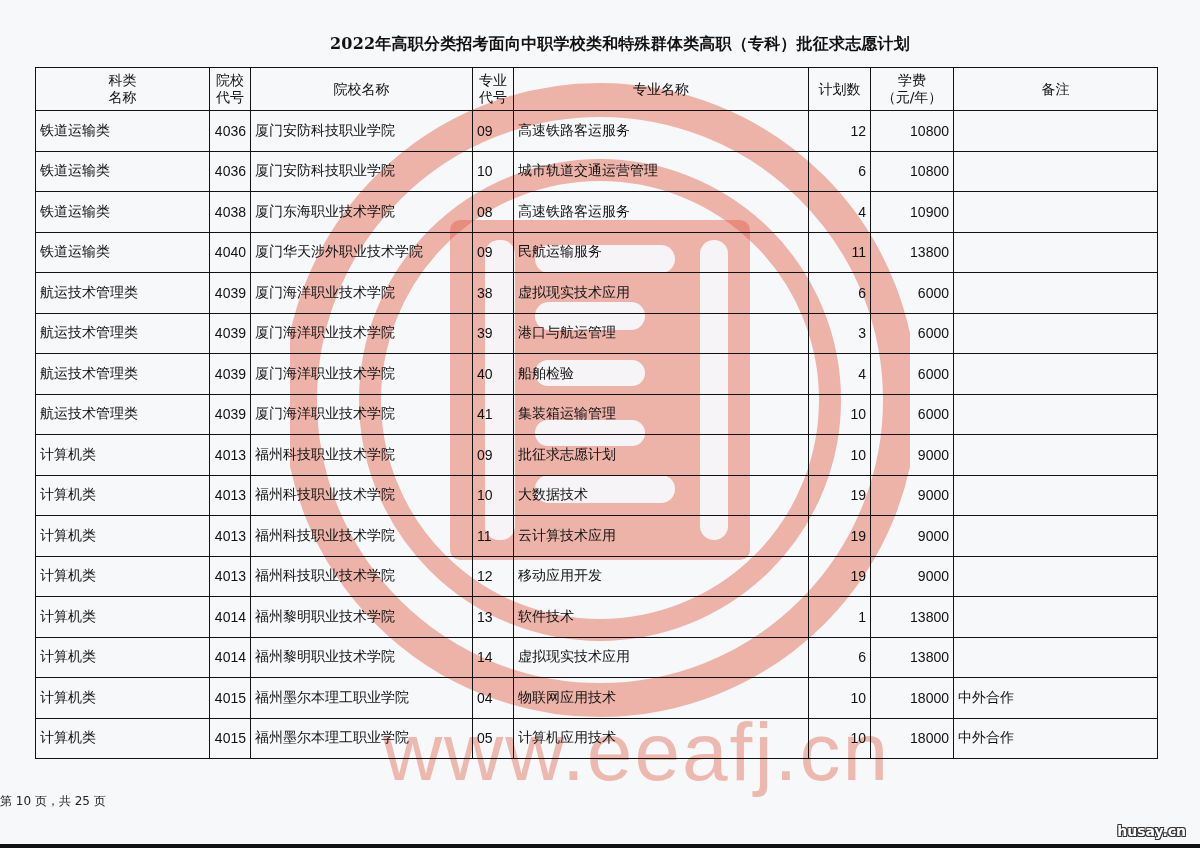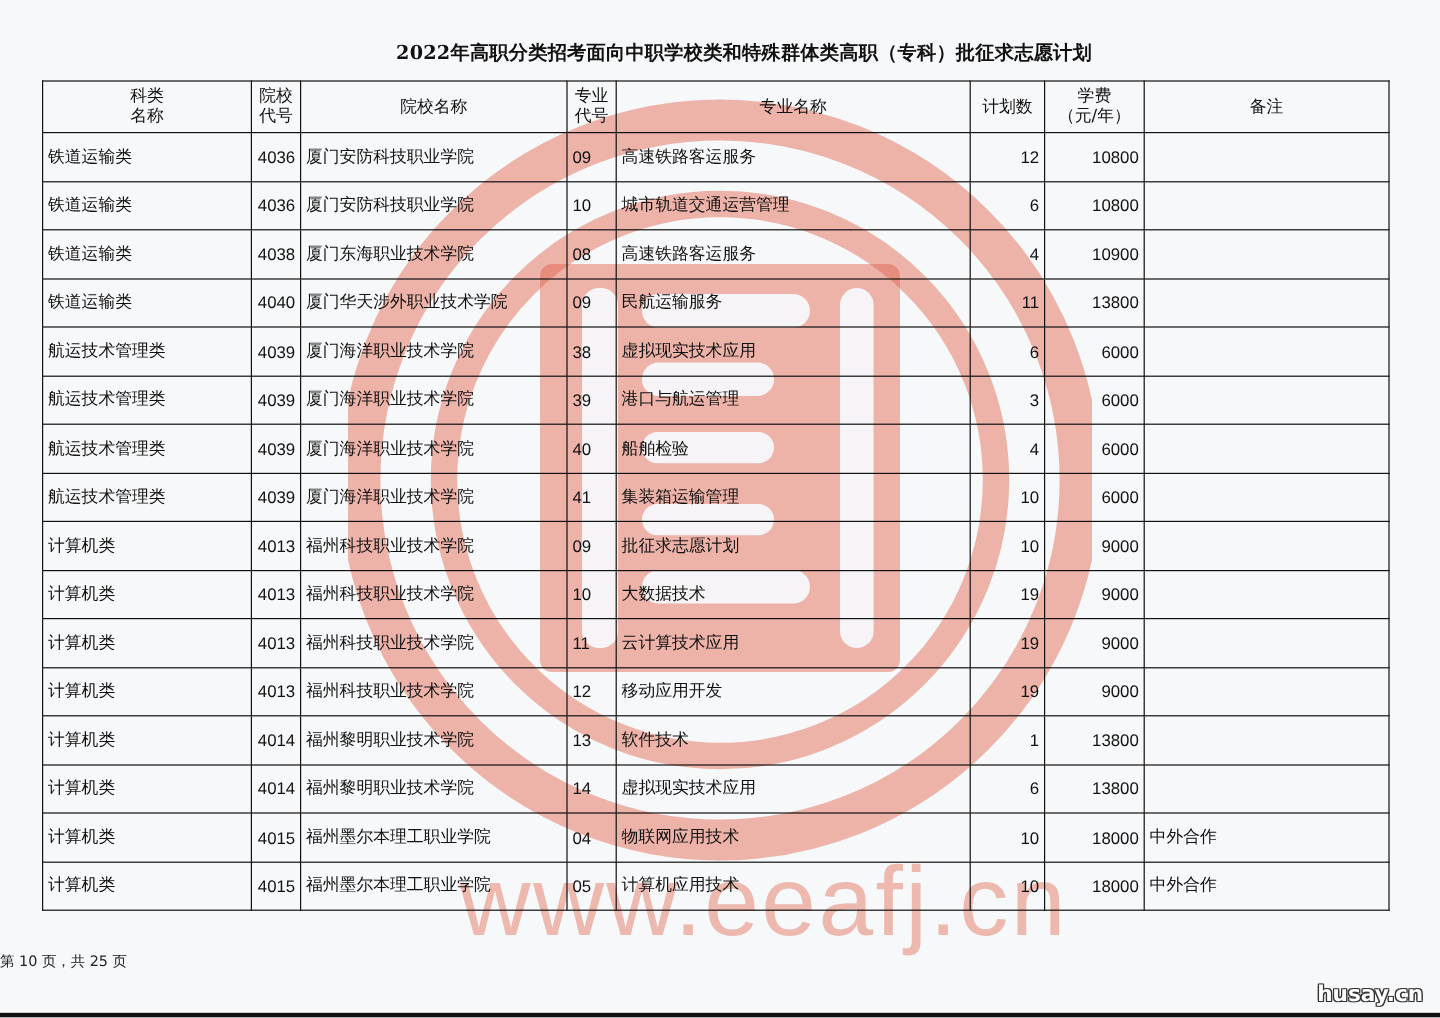--- a/index.html
+++ b/index.html
@@ -36,21 +36,21 @@
     }
     table.plan td { height: 39.5px; }
     td.num { text-align: right; font-family: "Liberation Sans", sans-serif; font-size: 15px; }
     td.code { font-family: "Liberation Sans", sans-serif; font-size: 15px; text-align: right; padding: 0 2px; }
     td.code-r { font-family: "Liberation Sans", sans-serif; font-size: 15px; text-align: left; padding-right: 8px; }
     .footer {
       position: absolute; left: 0; top: 793px; width: 1200px; text-align: left;
       font-size: 12px; color: #222; z-index: 2;
     }
     .credit {
-      position: absolute; right: 14px; bottom: 9px; font-size: 18px; font-weight: bold;
+      position: absolute; right: 14px; bottom: 9px; font-size: 14px; font-weight: bold;
       color: #fff; font-family: "DejaVu Sans", sans-serif;
       text-shadow: -1px -1px 0 #333, 1px -1px 0 #333, -1px 1px 0 #333, 1px 1px 0 #333;
       z-index: 3;
     }
     .bottom-strip { position: absolute; left: 0; bottom: 0; width: 1200px; height: 4px; background: #111; }
   </style>
 </head>
 <body>
 
 <div class="page-title">2022年高职分类招考面向中职学校类和特殊群体类高职（专科）批征求志愿计划</div>

